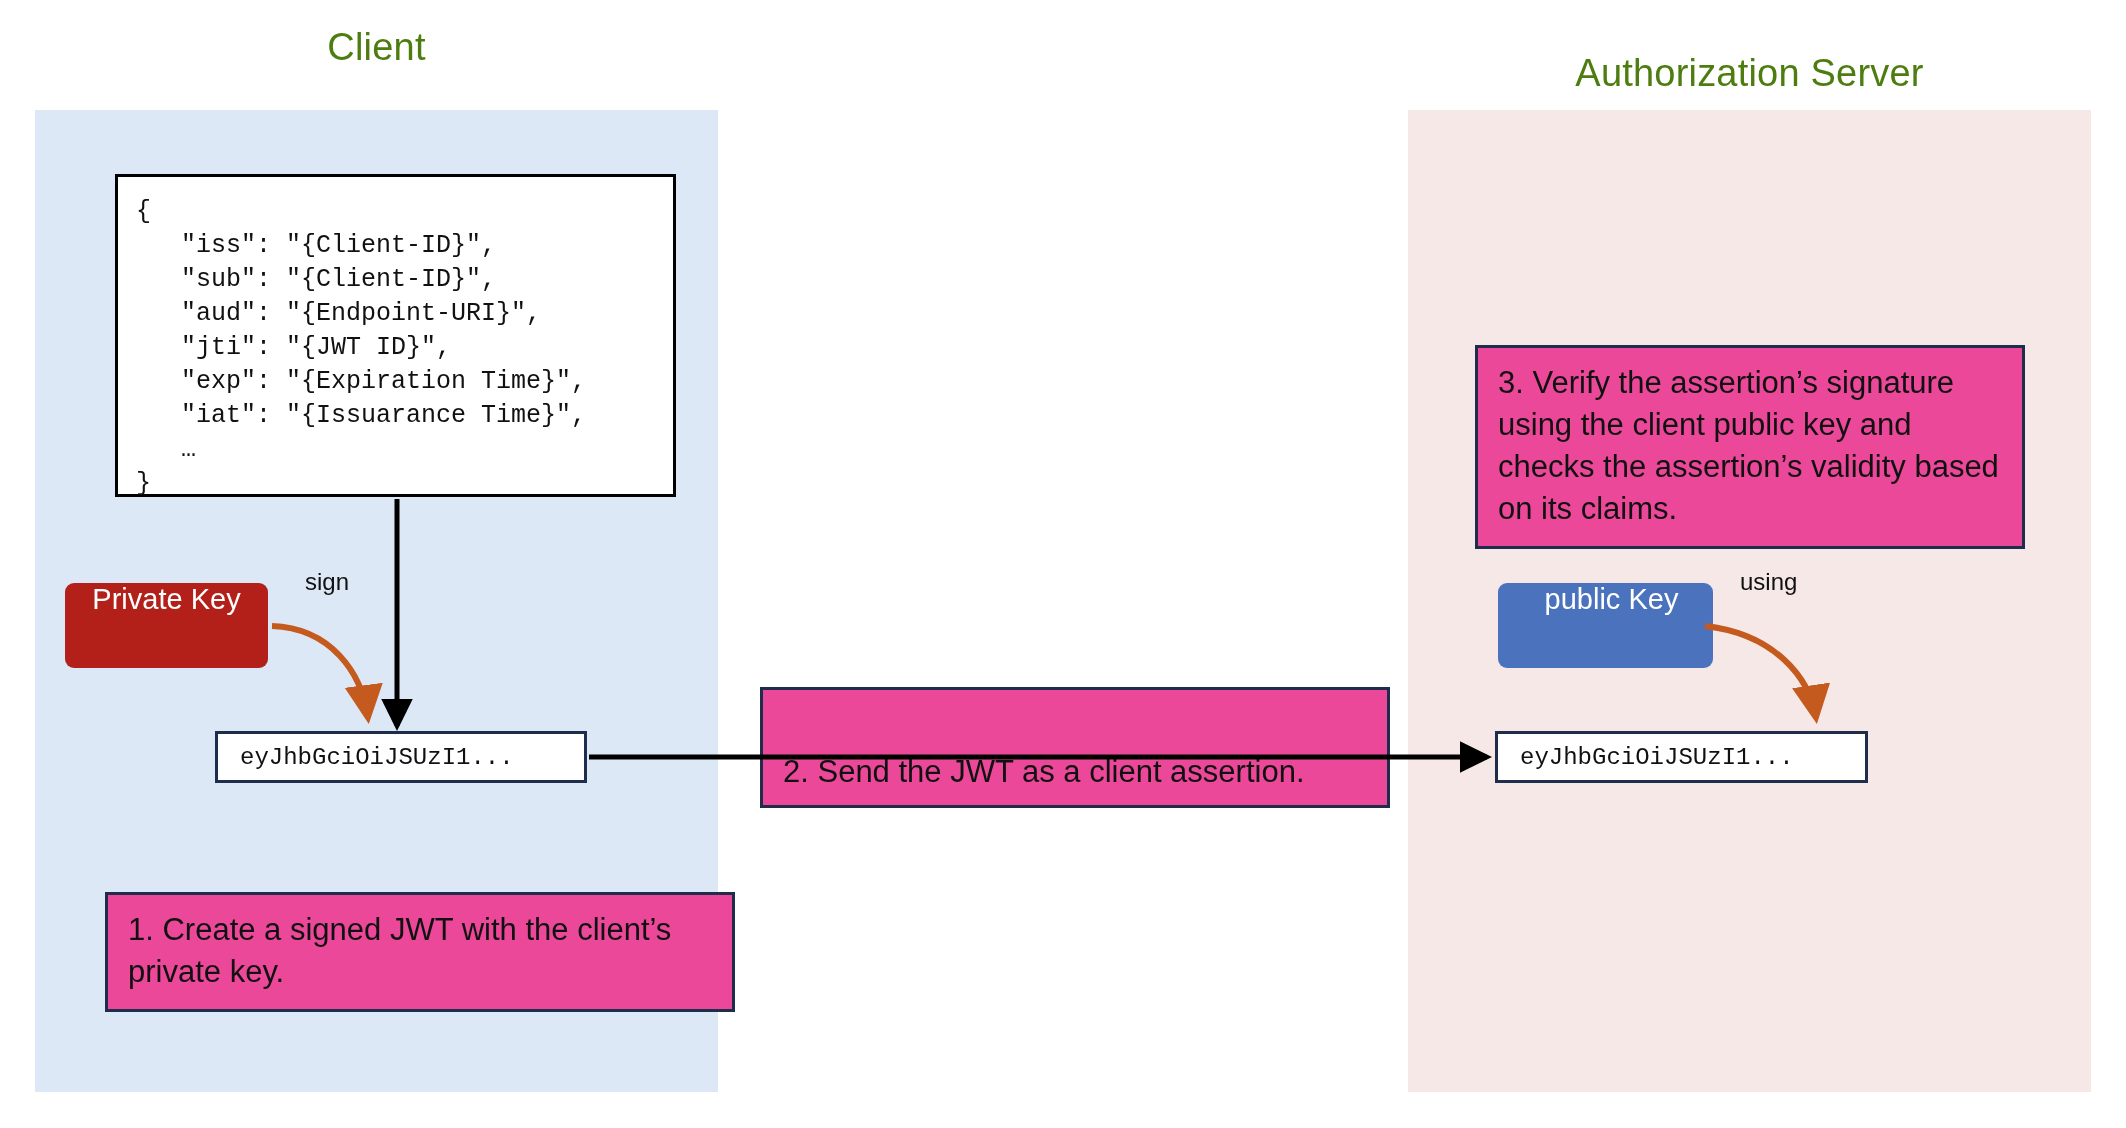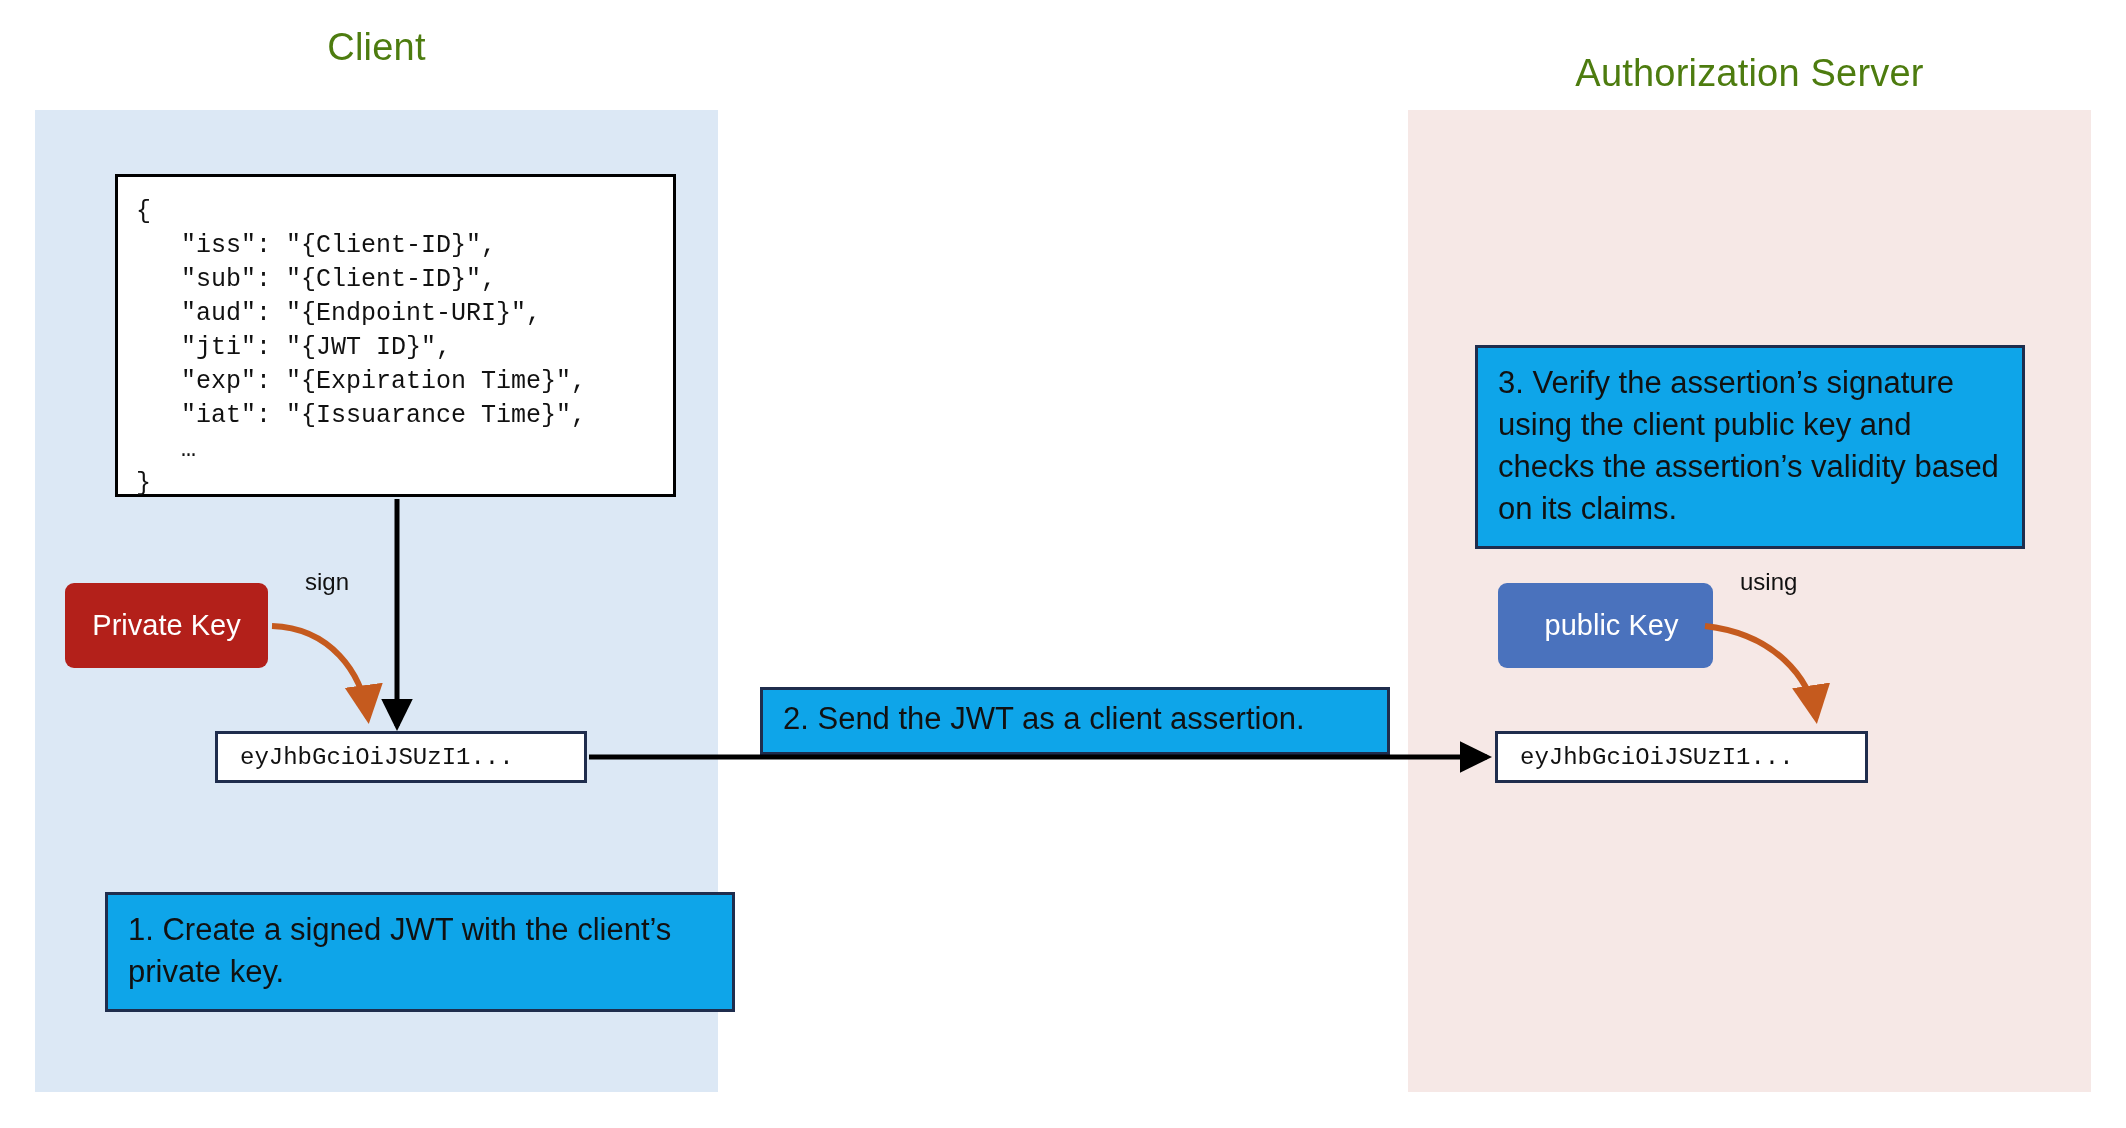--- a/index.html
+++ b/index.html
@@ -12,44 +12,44 @@
   .panel-title{position:absolute;font-size:38px;color:#4d7c0f;text-align:center;
                white-space:nowrap;letter-spacing:.2px;}
   #client-title{left:35px;top:26px;width:683px;}
   #server-title{left:1408px;top:8px;width:683px;margin-top:44px;}
 
   #json-box{position:absolute;left:115px;top:174px;width:561px;height:323px;
             background:#fff;border:3px solid #000;box-sizing:border-box;}
   #json-code{margin:0;padding:18px 0 0 18px;font-family:"Liberation Mono",monospace;
              font-size:25px;line-height:34px;white-space:pre;color:#111;}
 
-  .keybox{position:absolute;border-radius:9px;display:flex;align-items:center;
+  .keybox{position:absolute;border-radius:9px;display:flex;align-items:flex-start;
           justify-content:center;color:#fff;font-size:29px;}
   #private-key{left:65px;top:583px;width:203px;height:85px;background:#b3201a;}
   #public-key{left:1498px;top:583px;width:203px;height:85px;background:#4a72bd;padding-left:12px;}
 
   .arrow-label{position:absolute;font-size:24px;color:#111;white-space:nowrap;}
   #sign-label{left:305px;top:568px;}
   #verify-label{left:1740px;top:568px;}
 
   .jwtbox{position:absolute;height:52px;background:#fff;border:3px solid #1f2d4d;
           box-sizing:border-box;display:flex;align-items:center;}
   .jwtbox span{font-family:"Liberation Mono",monospace;font-size:24px;
                color:#111;padding-left:22px;white-space:nowrap;}
   #jwt-client{left:215px;top:731px;width:372px;}
   #jwt-server{left:1495px;top:731px;width:373px;}
 
-  .stepbox{position:absolute;background:#0ea5e9;border:3px solid #1f2d4d;
+  .stepbox{position:absolute;background:#ec4899;border:3px solid #1f2d4d;
            box-sizing:border-box;}
   .stepbox p{margin:0;padding:14px 20px 16px 20px;font-size:31px;
              line-height:42px;color:#111;}
   #step1{left:105px;top:892px;width:630px;}
   #step2{left:760px;top:687px;width:630px;}
   #step3{left:1475px;top:345px;width:550px;}
-  #step2 p{padding:8px 20px 12px 20px;}
+  #step2 p{padding:18px 20px 12px 20px;margin-top:43px;}
 
   svg.overlay{position:absolute;left:0;top:0;width:2126px;height:1128px;
               pointer-events:none;}
 </style>
 </head>
 <body>
 
 <div id="stage">
 
   <div class="panel" id="client-panel"></div>

